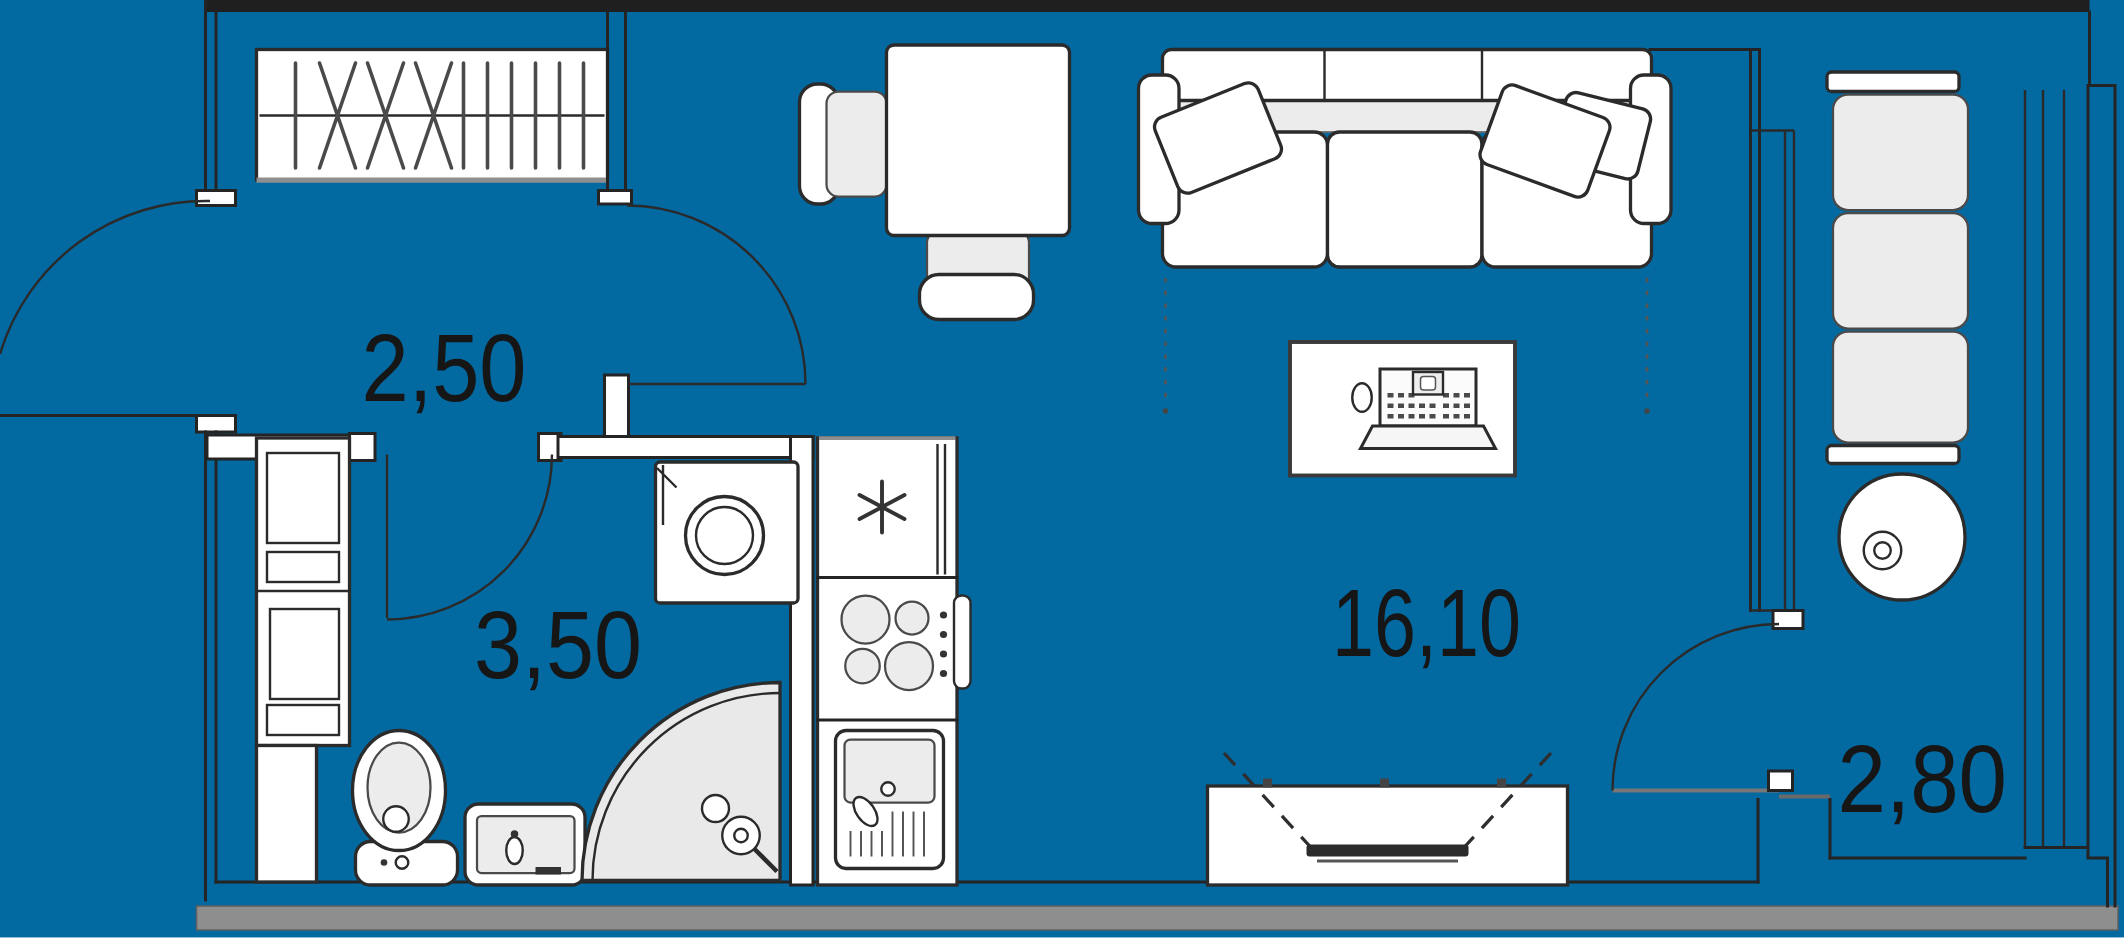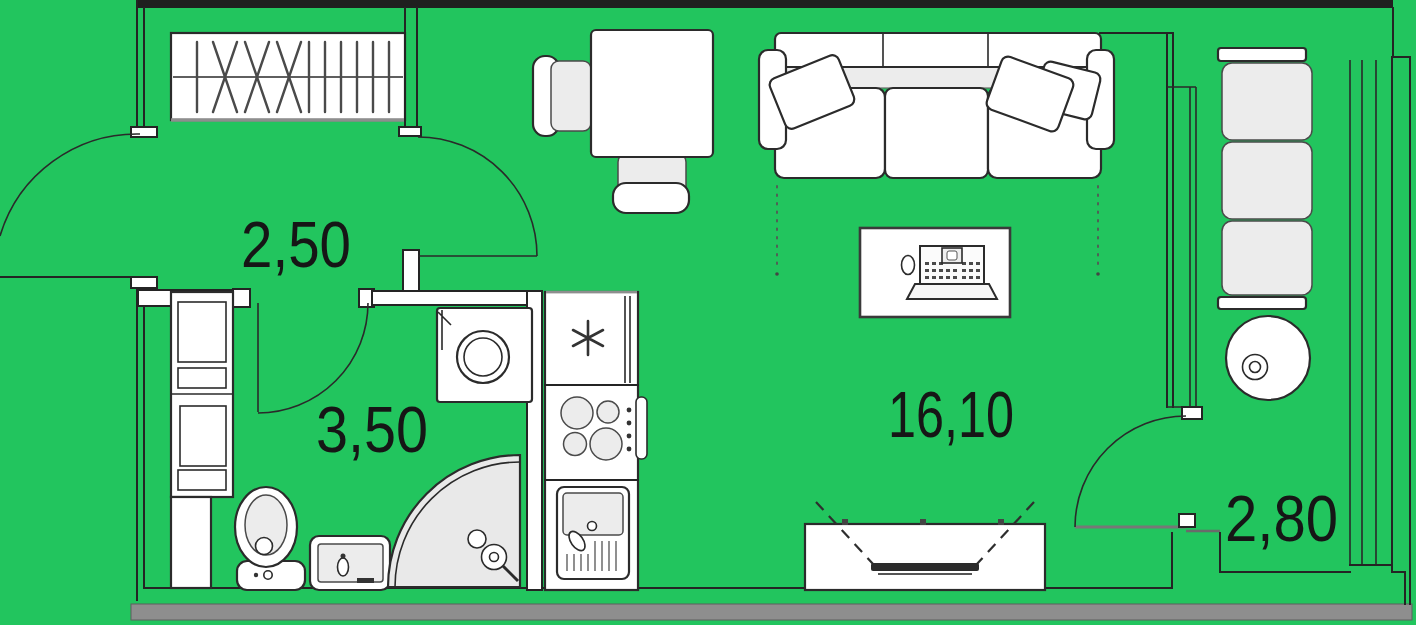--- a/index.html
+++ b/index.html
@@ -1,16 +1,16 @@
 <!DOCTYPE html>
 <html><head>
 <meta charset="utf-8">
 <style>
   html,body{margin:0;padding:0;background:#fff;}
-  .stage{width:1416px;height:625px;position:relative;background:#22c55e;overflow:hidden;}
+  .stage{width:1416px;height:625px;position:relative;background:#0369a1;overflow:hidden;}
   svg{display:block;}
   .blk{fill:#1f1f1f;}
   .wall{fill:#ffffff;stroke:#242424;stroke-width:2;}
   .ln{stroke:#242424;stroke-width:2;fill:none;stroke-linecap:square;}
   .ln15{stroke:#2a2a2a;stroke-width:1.6;fill:none;}
   .furn{fill:#ffffff;stroke:#2b2b2b;stroke-width:2.2;}
   .furn2{fill:#ffffff;stroke:#2b2b2b;stroke-width:1.6;}
   .soft{fill:#ececec;stroke:#4a4a4a;stroke-width:1.5;}
   .softln{fill:#ececec;stroke:#6a6a6a;stroke-width:1.2;}
   .grayln{stroke:#8e8e8e;fill:none;}

